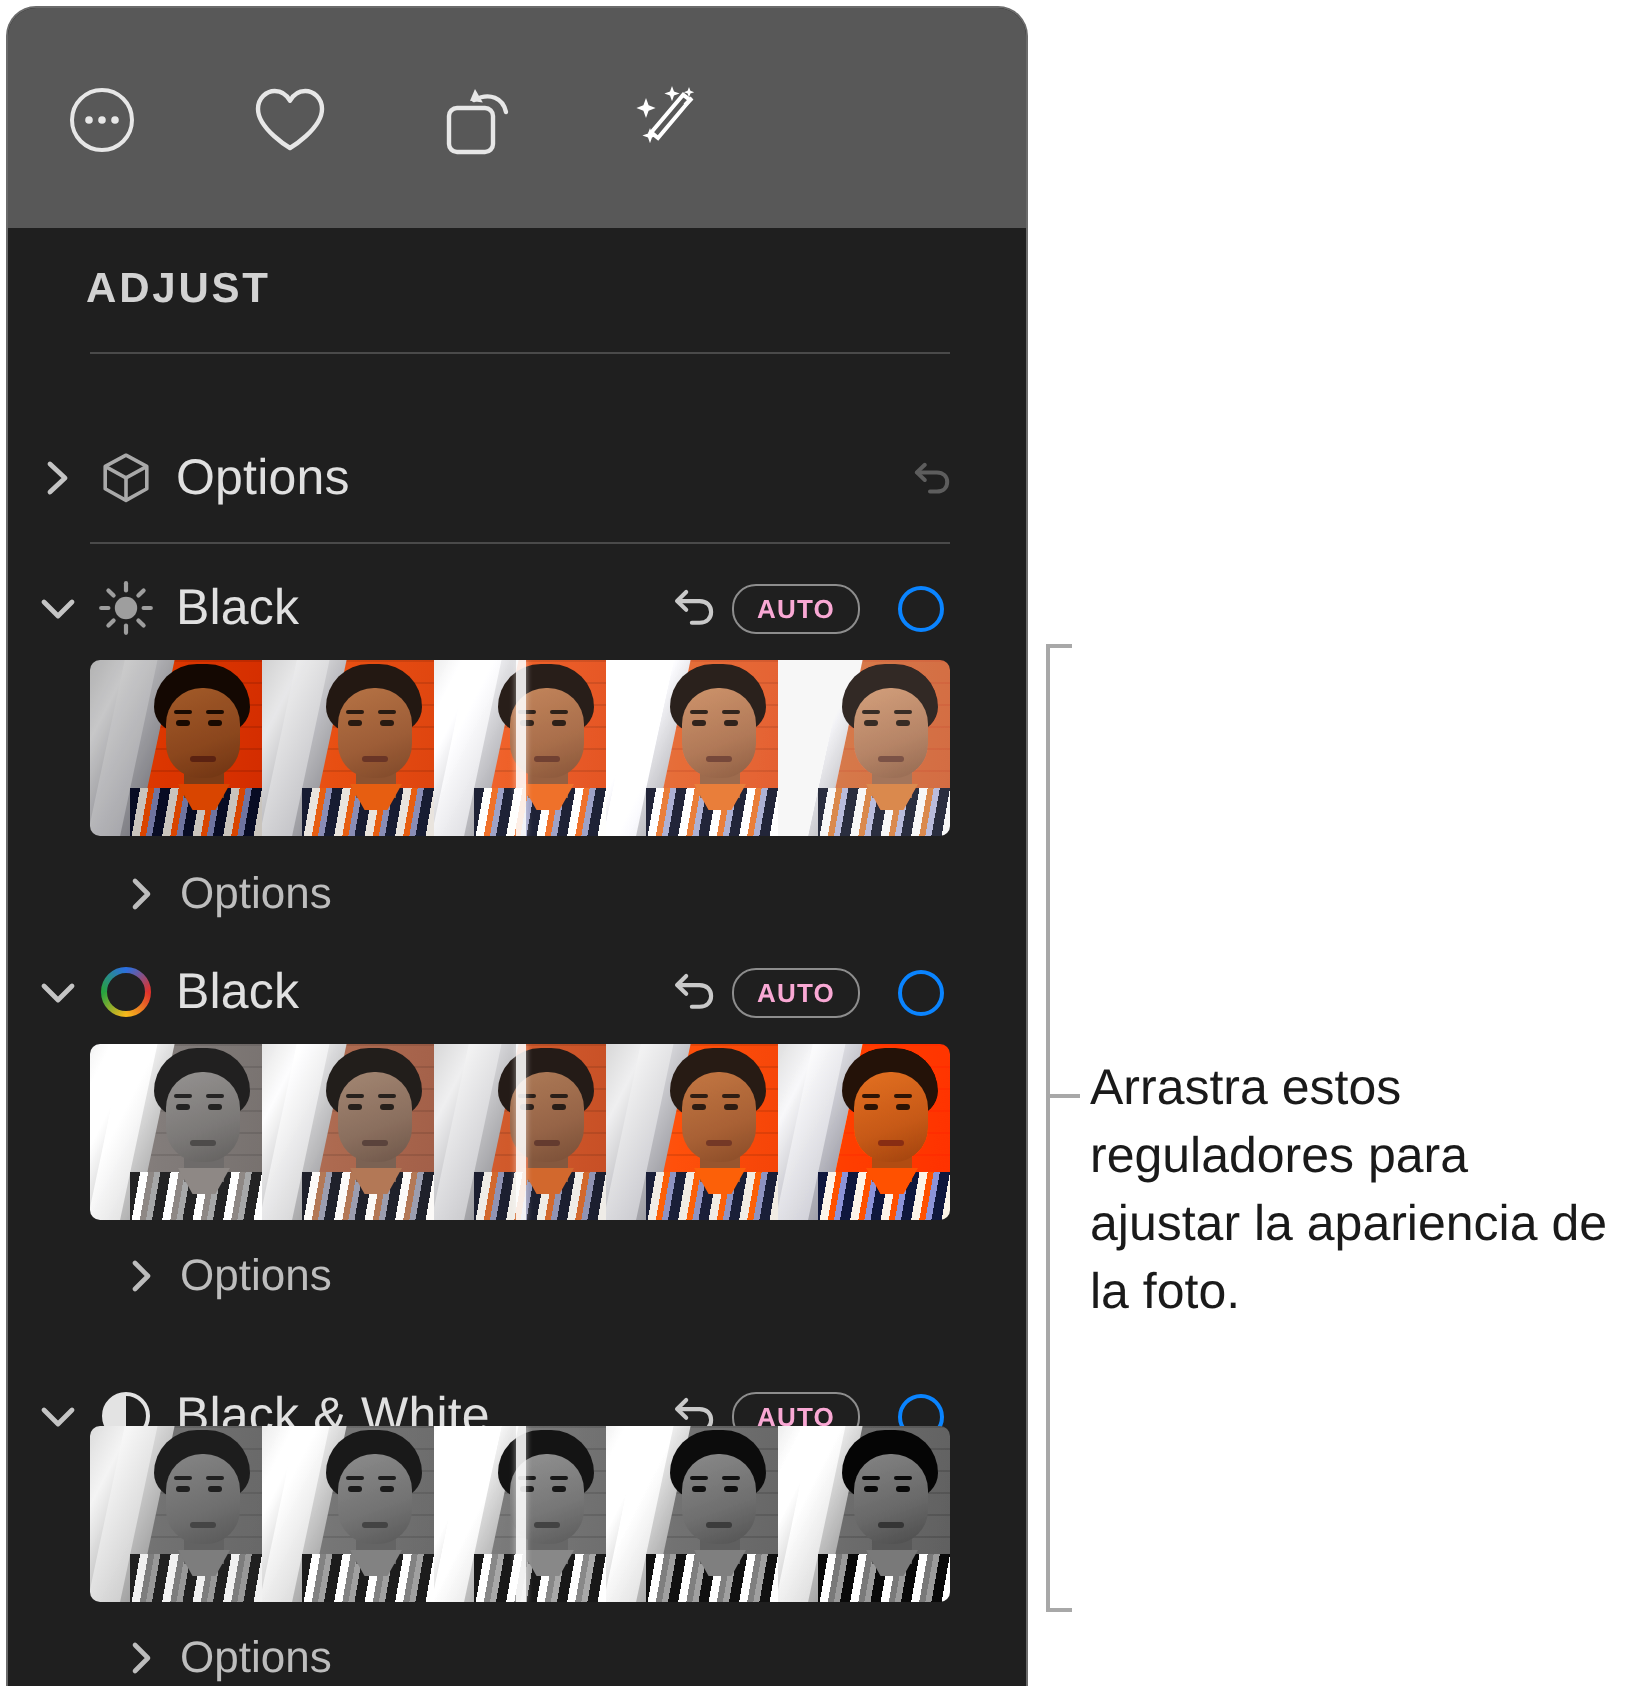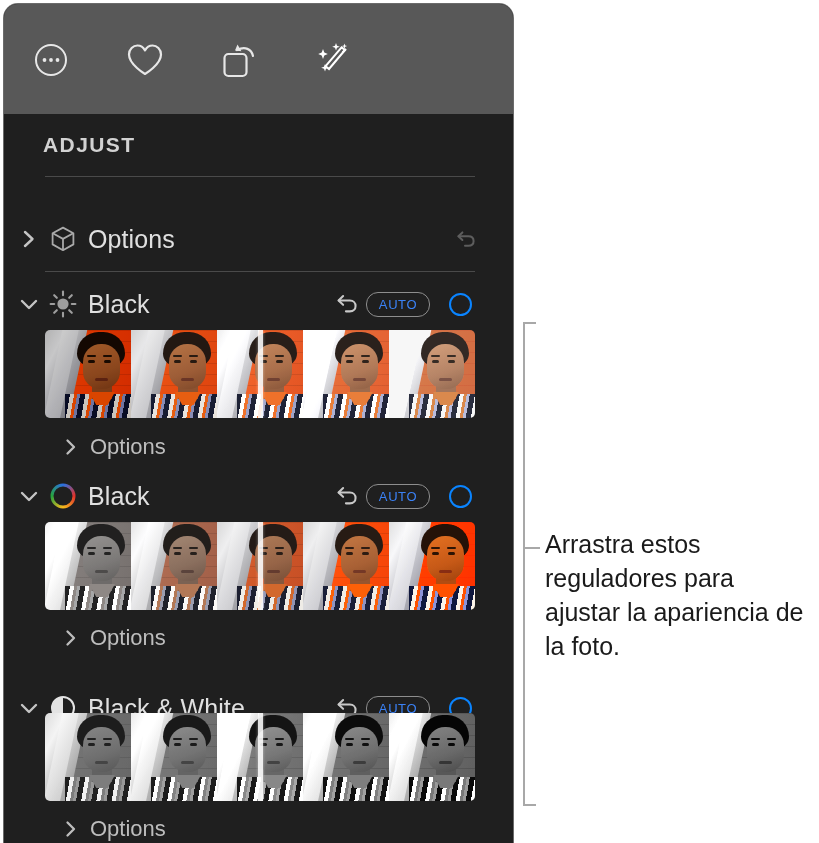--- a/index.html
+++ b/index.html
@@ -146,23 +146,23 @@
   .auto-pill {
     position: absolute;
     width: 62px;
     height: 23px;
     border: 1.6px solid #8d8d8d;
     border-radius: 12px;
     display: flex;
     align-items: center;
     justify-content: center;
     font-size: 13px;
-    font-weight: normal;
+    font-weight: bold;
     letter-spacing: .6px;
-    color: #3b82f6;
+    color: #f9a8d4;
     cursor: pointer;
   }
   .toggle-ring {
     position: absolute;
     width: 23px;
     height: 23px;
     border: 2.5px solid #0A84FF;
     border-radius: 50%;
     box-sizing: border-box;
     cursor: pointer;

